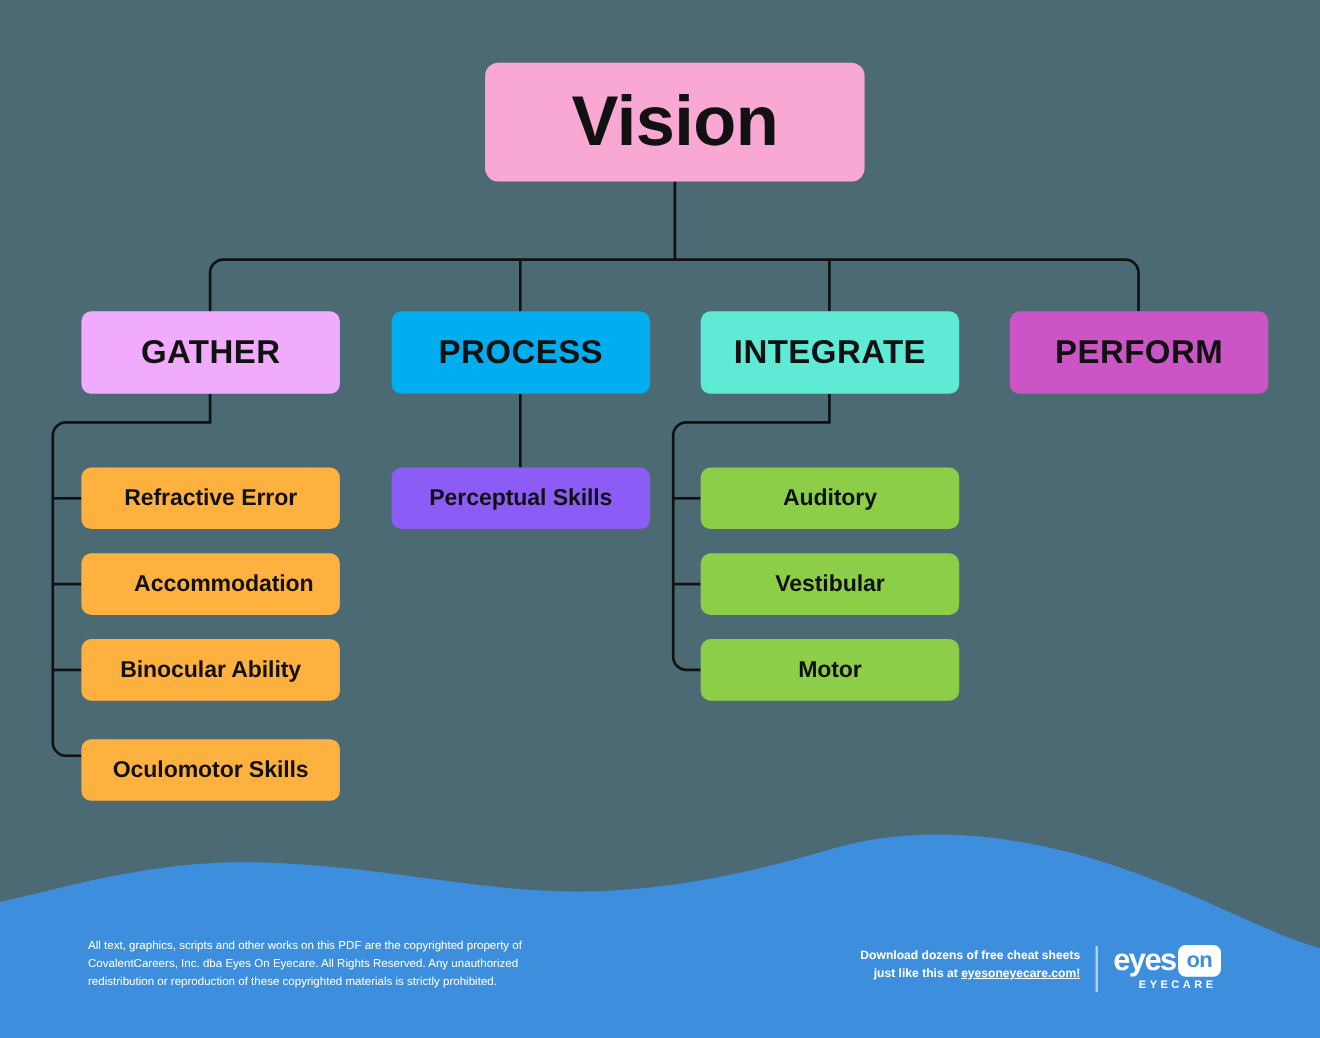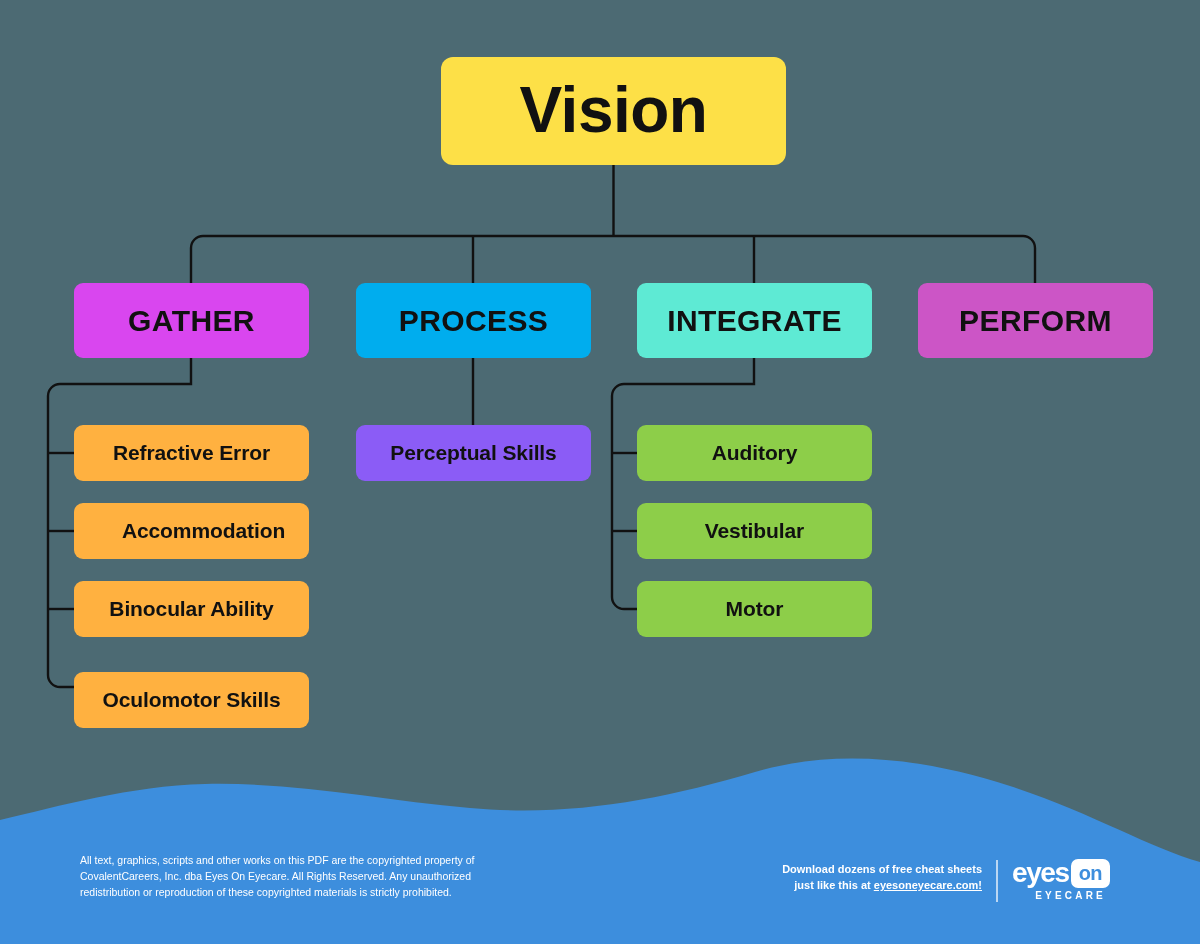--- a/index.html
+++ b/index.html
@@ -171,24 +171,24 @@
     <path d="M48,531 L74,531"></path>
     <path d="M48,609 L74,609"></path>
 
     <path d="M473,358 L473,425"></path>
 
     <path d="M754,358 L754,384 L624,384 A12,12 0 0 0 612,396 L612,597 A12,12 0 0 0 624,609 L637,609"></path>
     <path d="M612,453 L637,453"></path>
     <path d="M612,531 L637,531"></path>
   </svg>
 
-  <div class="node root" id="node-root" style="left: 441px; top: 57px; width: 345px; height: 108px; background: #fde047;">Vision</div>
+  <div class="node root" id="node-root" style="left: 441px; top: 57px; width: 345px; height: 108px; background: #f9a8d4;">Vision</div>
 
   <div id="node-layer">
-      <div class="node tier1" style="left: 74px; top: 283px; width: 235px; height: 75px; background: #d946ef;">GATHER</div>
+      <div class="node tier1" style="left: 74px; top: 283px; width: 235px; height: 75px; background: #f0abfc;">GATHER</div>
       <div class="node tier2" style="left: 74px; top: 425px; width: 235px; height: 56px; background: rgb(255, 177, 64);">Refractive Error</div>
       <div class="node tier2" style="left: 74px; top: 503px; width: 235px; height: 56px; background: rgb(255, 177, 64); padding-left: 24px;">Accommodation</div>
       <div class="node tier2" style="left: 74px; top: 581px; width: 235px; height: 56px; background: rgb(255, 177, 64);">Binocular Ability</div>
       <div class="node tier2" style="left: 74px; top: 672px; width: 235px; height: 56px; background: rgb(255, 177, 64);">Oculomotor Skills</div>
       <div class="node tier1" style="left: 356px; top: 283px; width: 235px; height: 75px; background: rgb(0, 173, 238);">PROCESS</div>
       <div class="node tier2" style="left: 356px; top: 425px; width: 235px; height: 56px; background: #8b5cf6;">Perceptual Skills</div>
       <div class="node tier1" style="left: 637px; top: 283px; width: 235px; height: 75px; background: #5eead4;">INTEGRATE</div>
       <div class="node tier2" style="left: 637px; top: 425px; width: 235px; height: 56px; background: rgb(141, 206, 73);">Auditory</div>
       <div class="node tier2" style="left: 637px; top: 503px; width: 235px; height: 56px; background: rgb(141, 206, 73);">Vestibular</div>
       <div class="node tier2" style="left: 637px; top: 581px; width: 235px; height: 56px; background: rgb(141, 206, 73);">Motor</div>

